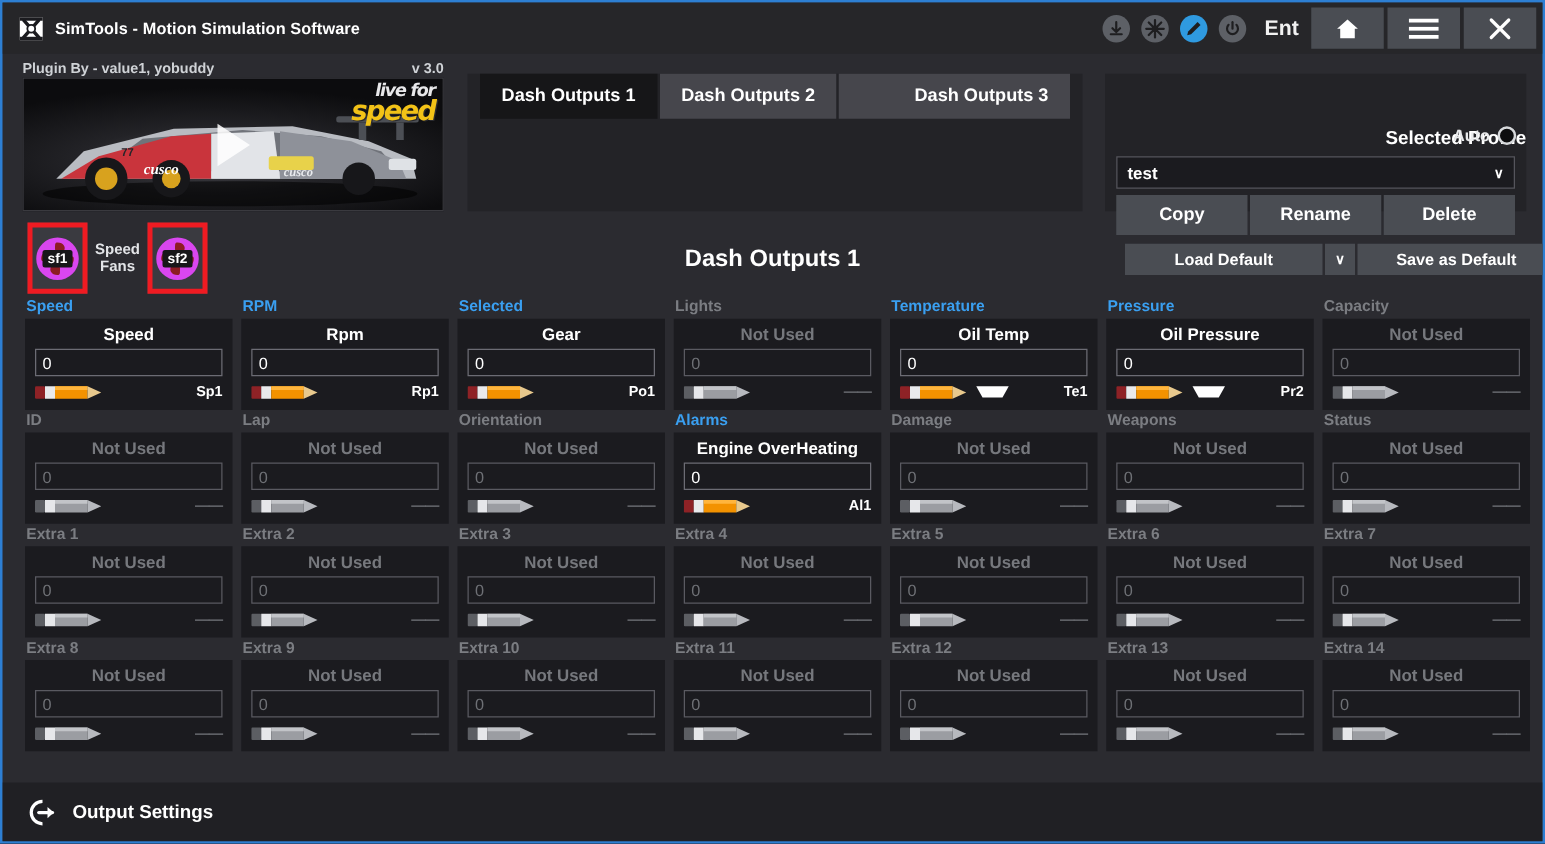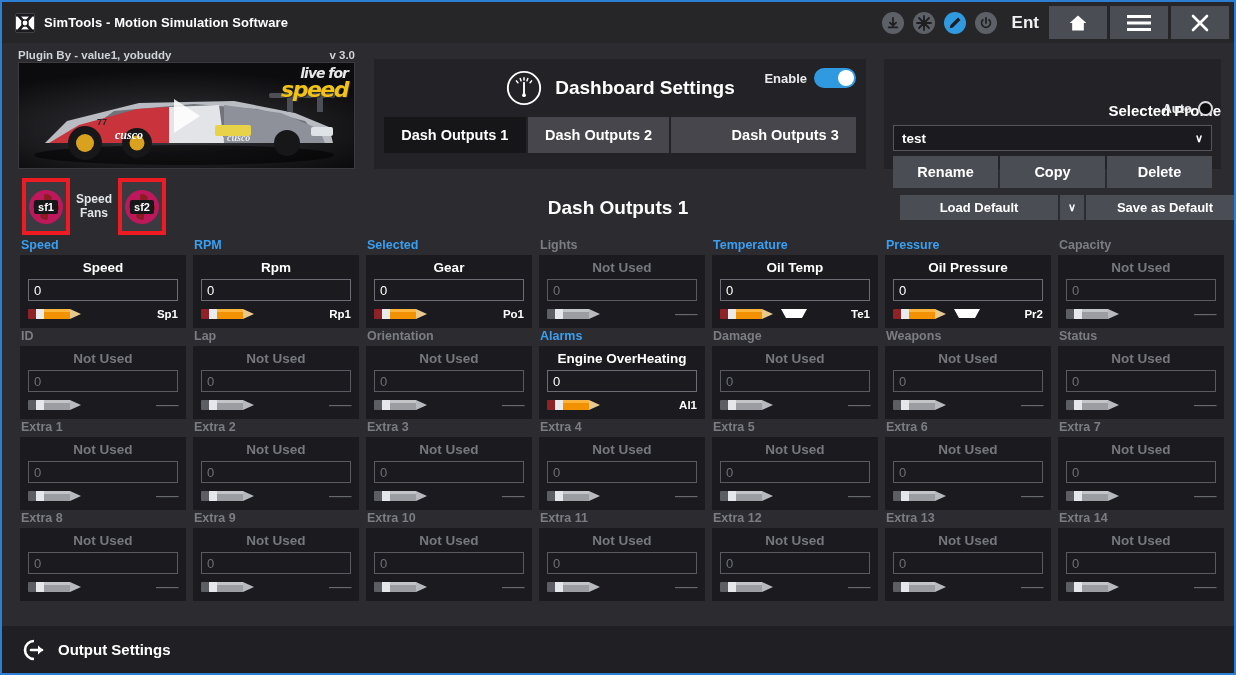--- a/index.html
+++ b/index.html
@@ -94,21 +94,21 @@
   }
   .fan-box {
     width: 48px; height: 57px;
     border: 4px solid #ef1b22;
     display: flex; align-items: center; justify-content: center;
     background: #3a3a40;
     cursor: pointer;
   }
   .fan-ic {
     width: 34px; height: 34px; border-radius: 50%;
-    background: #be185d;
+    background: #d946ef;
     position: relative;
     display: flex; align-items: center; justify-content: center;
   }
   .fan-txt {
     position: relative; z-index: 3;
     background: #171719; color: #fff;
     font-size: 11px; font-weight: bold;
     padding: 1px 4px; border-radius: 2px;
     font-family: "Liberation Sans", sans-serif;
   }
@@ -396,63 +396,42 @@
             <path d="M4 17c0-5 4-7 7-5s2 7-2 7-5 0-5-2z"></path>
           </g>
           <circle cx="17" cy="17" r="5" fill="#8d1c22"></circle>
         </svg>
         <span class="fan-txt">sf2</span>
       </div>
     </div>
   </div>
 
   <div class="dash-panel">
-    <div class="dash-head">
-      <svg class="gauge-ic" viewBox="0 0 40 40">
-        <circle cx="20" cy="20" r="17" fill="none" stroke="#ffffff" stroke-width="2"></circle>
-        <g stroke="#ffffff" stroke-width="1.6" stroke-linecap="round">
-          <path d="M12 12.5l1.6 2"></path>
-            <path d="M16 10l.9 2.3"></path>
-            <path d="M20 9.2v2.4"></path>
-          <path d="M24 10l-.9 2.3"></path>
-            <path d="M28 12.5l-1.6 2"></path>
-        </g>
-        <path d="M20 27V14.5" stroke="#ffffff" stroke-width="2" stroke-linecap="round"></path>
-        <circle cx="20" cy="27.5" r="2" fill="#ffffff"></circle>
-      </svg>
-      <div class="dash-title">Dashboard Settings</div>
-      <div class="enable-wrap">
-        <span class="enable-lbl">Enable</span>
-        <div class="toggle">
-            <div class="knob"></div>
-          </div>
-      </div>
-    </div>
     <div class="dash-tabs">
       <div class="dash-tab active">Dash Outputs 1</div>
       <div class="dash-tab">Dash Outputs 2</div>
       <div class="dash-tab">Dash Outputs 3</div>
     </div>
   </div>
 
   <div class="profile-panel">
     <div class="profile-head">
       <span class="profile-title">Selected Profile</span>
       <div class="auto-wrap">
         <span class="auto-lbl">Auto</span>
         <div class="auto-radio"></div>
       </div>
     </div>
     <div class="profile-select">
       <span class="val">test</span>
       <span class="chev">∨</span>
     </div>
     <div class="profile-btns">
+      <div class="profile-btn">Copy</div>
       <div class="profile-btn">Rename</div>
-      <div class="profile-btn">Copy</div>
       <div class="profile-btn">Delete</div>
     </div>
   </div>
 
   <div class="def-row">
     <div class="def-btn wide">Load Default</div>
     <div class="def-btn arrow">∨</div>
     <div class="def-btn wide">Save as Default</div>
     <div class="def-btn arrow">∨</div>
   </div>

